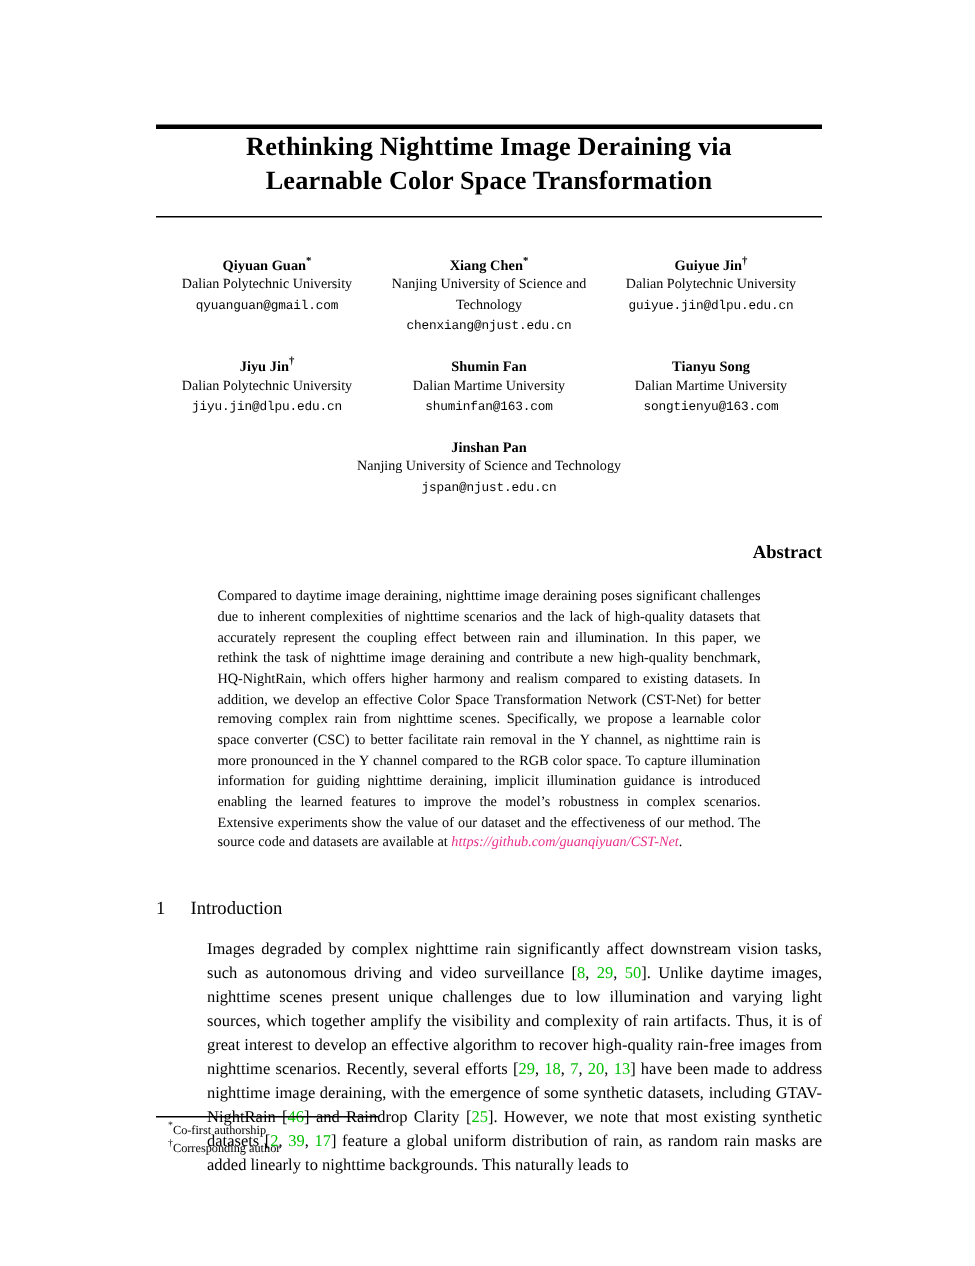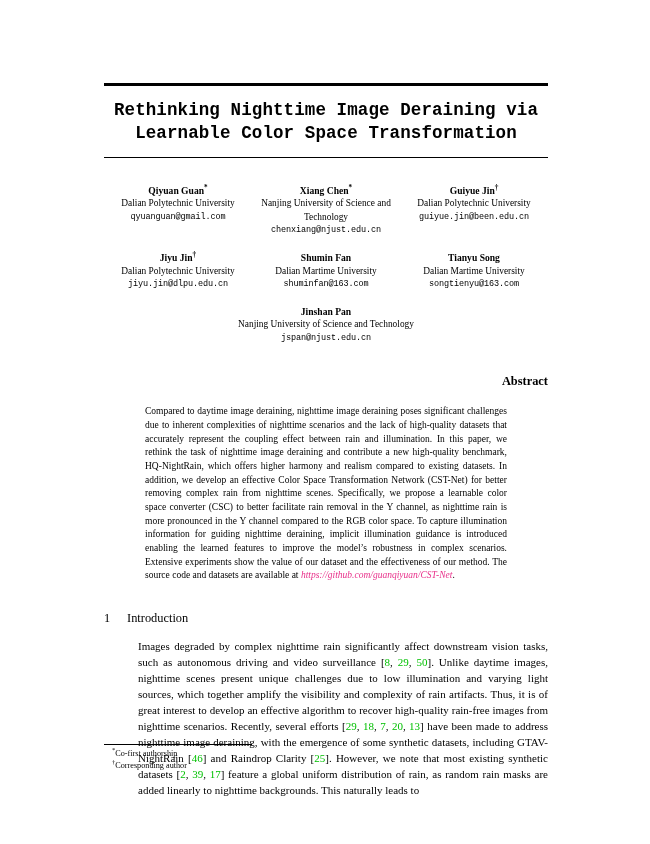--- a/index.html
+++ b/index.html
@@ -38,23 +38,21 @@
     margin-top: 83px;
   }
   .rule-thin {
     height: 1px;
     background: #000000;
     margin-top: 0px;
   }
 
   
   .title-block {
-    padding-top: 13px;
     padding-bottom: 11px;
-    font-family: Liberation Mono, monospace;
   }
   .title-line {
     font-size: 17.5px;
     font-weight: bold;
     text-align: center;
     line-height: 1.34;
     letter-spacing: 0.1px;
   }
 
   
@@ -193,21 +191,21 @@
           <div class="author-email">qyuanguan@gmail.com</div>
         </div>
         <div class="author-col">
           <div class="author-name"><span>Xiang Chen</span><sup>*</sup></div>
           <div class="author-affil">Nanjing University of Science and Technology</div>
           <div class="author-email">chenxiang@njust.edu.cn</div>
         </div>
         <div class="author-col">
           <div class="author-name"><span>Guiyue Jin</span><sup>†</sup></div>
           <div class="author-affil">Dalian Polytechnic University</div>
-          <div class="author-email">guiyue.jin@been.edu.cn</div>
+          <div class="author-email">guiyue.jin@dlpu.edu.cn</div>
         </div>
       </div>
 
       <div class="author-row" style="margin-top:14px;">
         <div class="author-col">
           <div class="author-name"><span>Jiyu Jin</span><sup>†</sup></div>
           <div class="author-affil">Dalian Polytechnic University</div>
           <div class="author-email">jiyu.jin@dlpu.edu.cn</div>
         </div>
         <div class="author-col">

